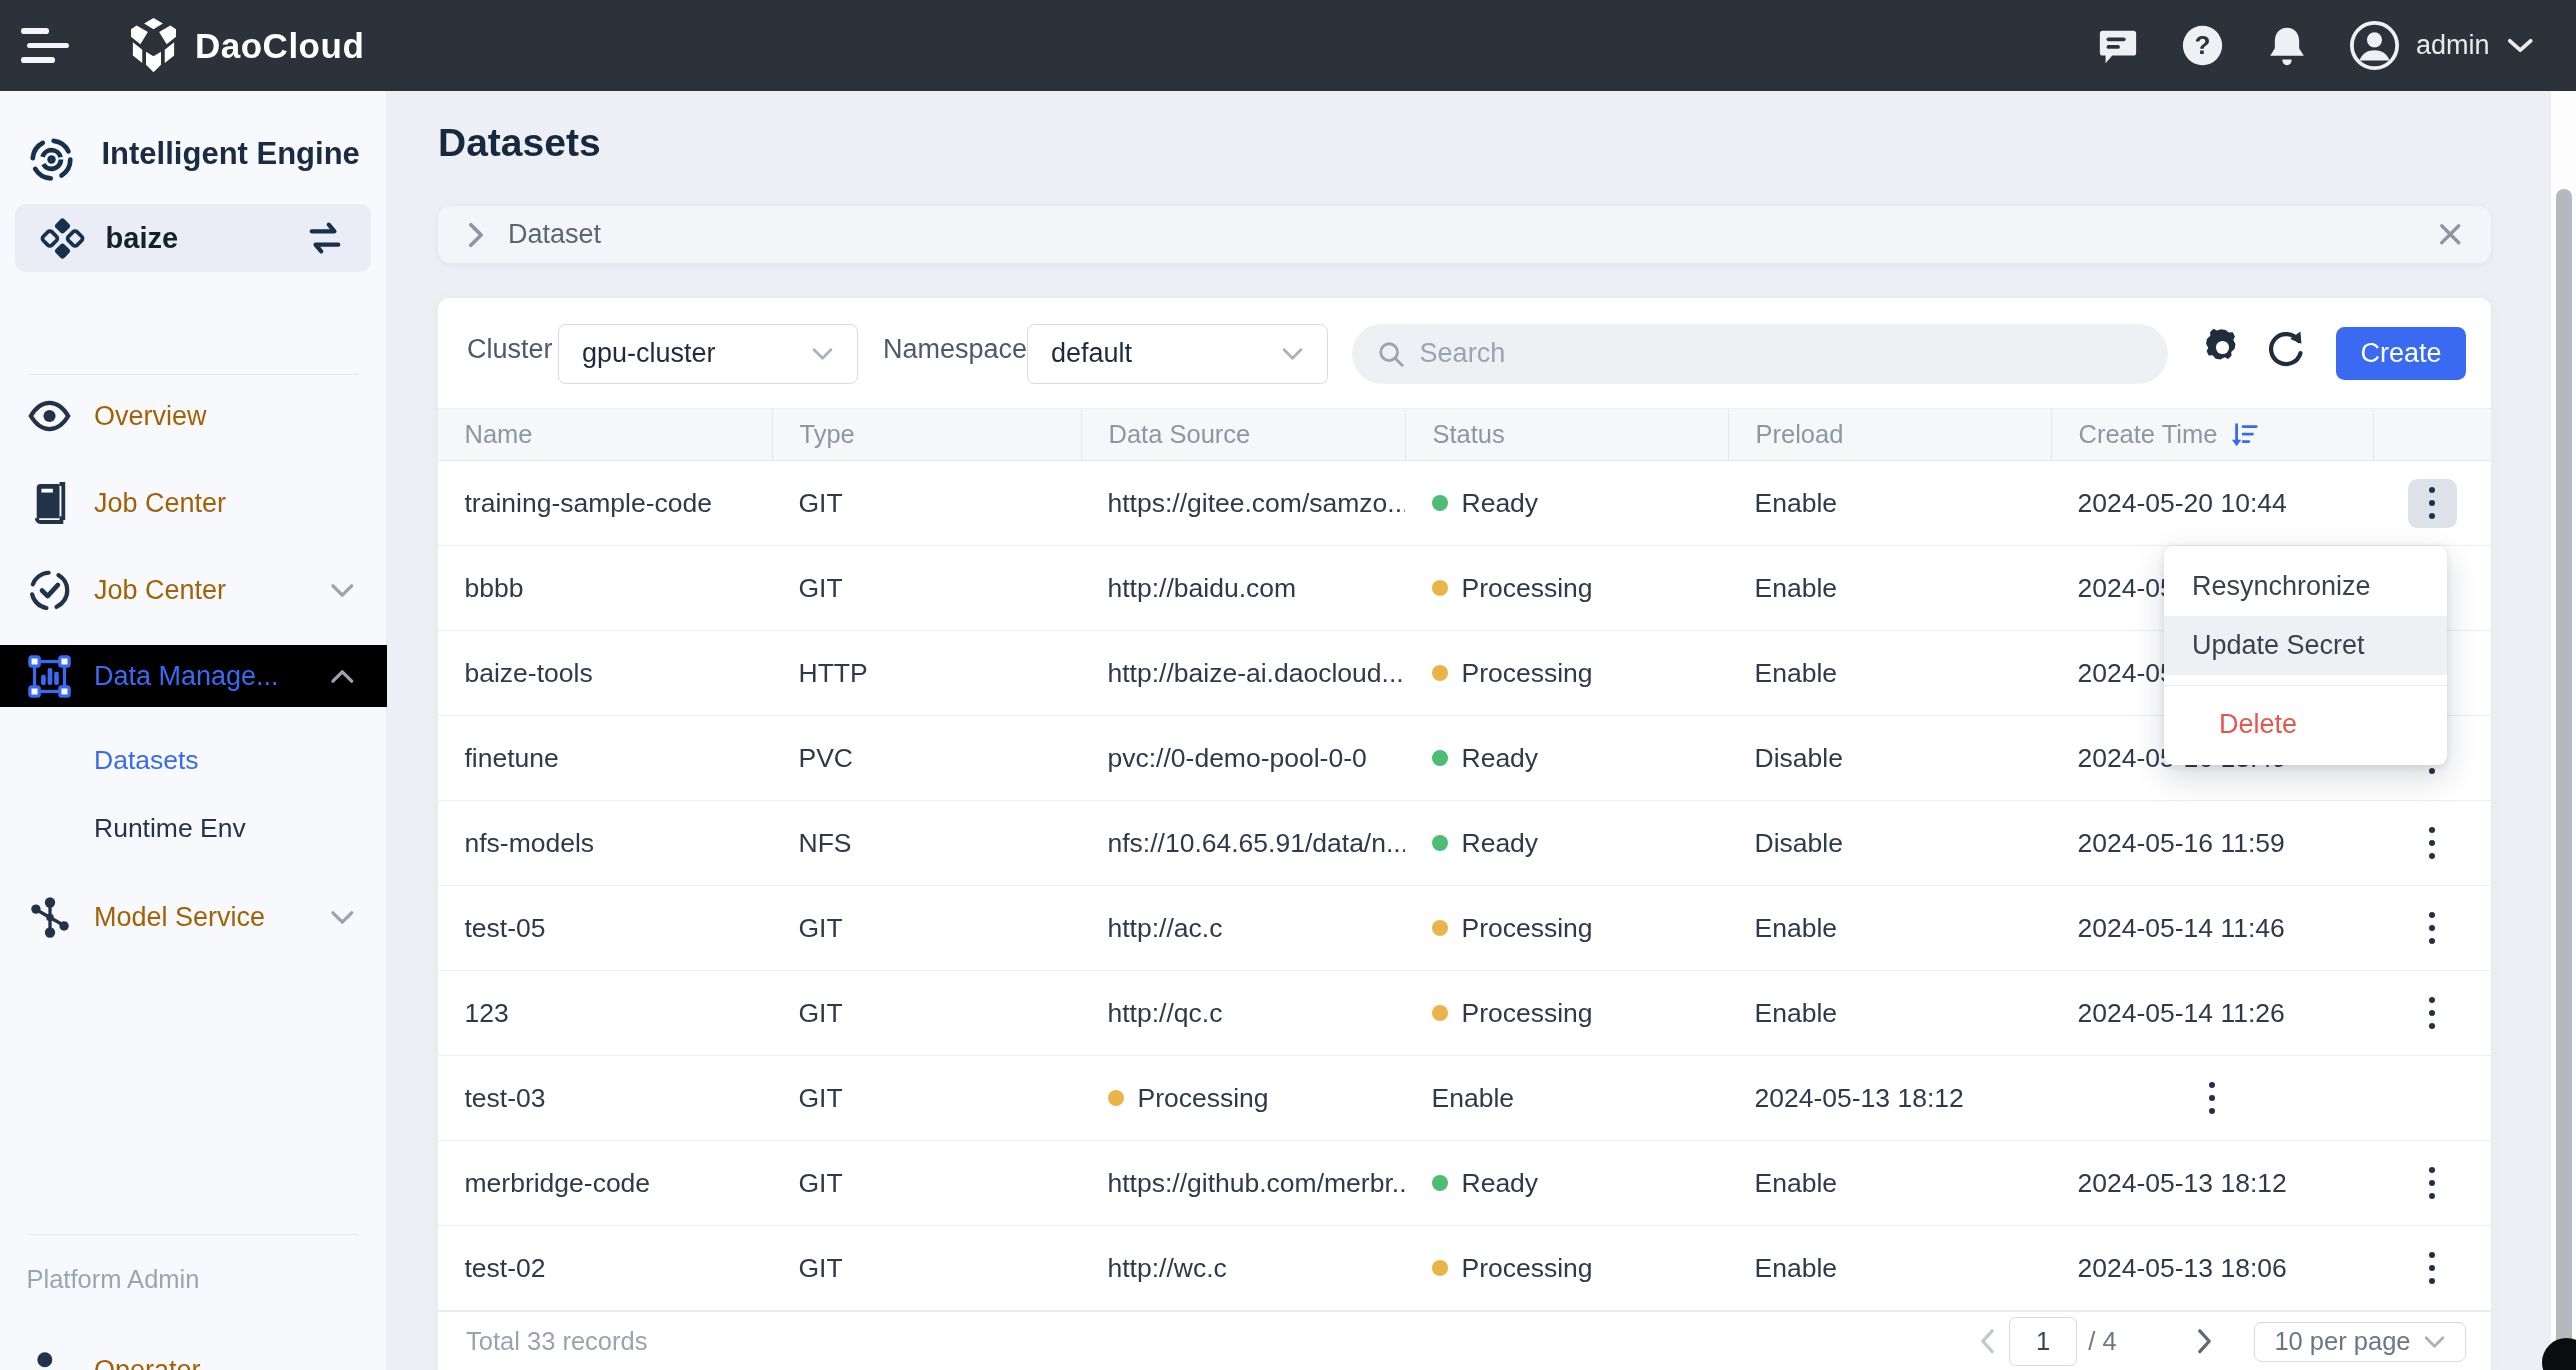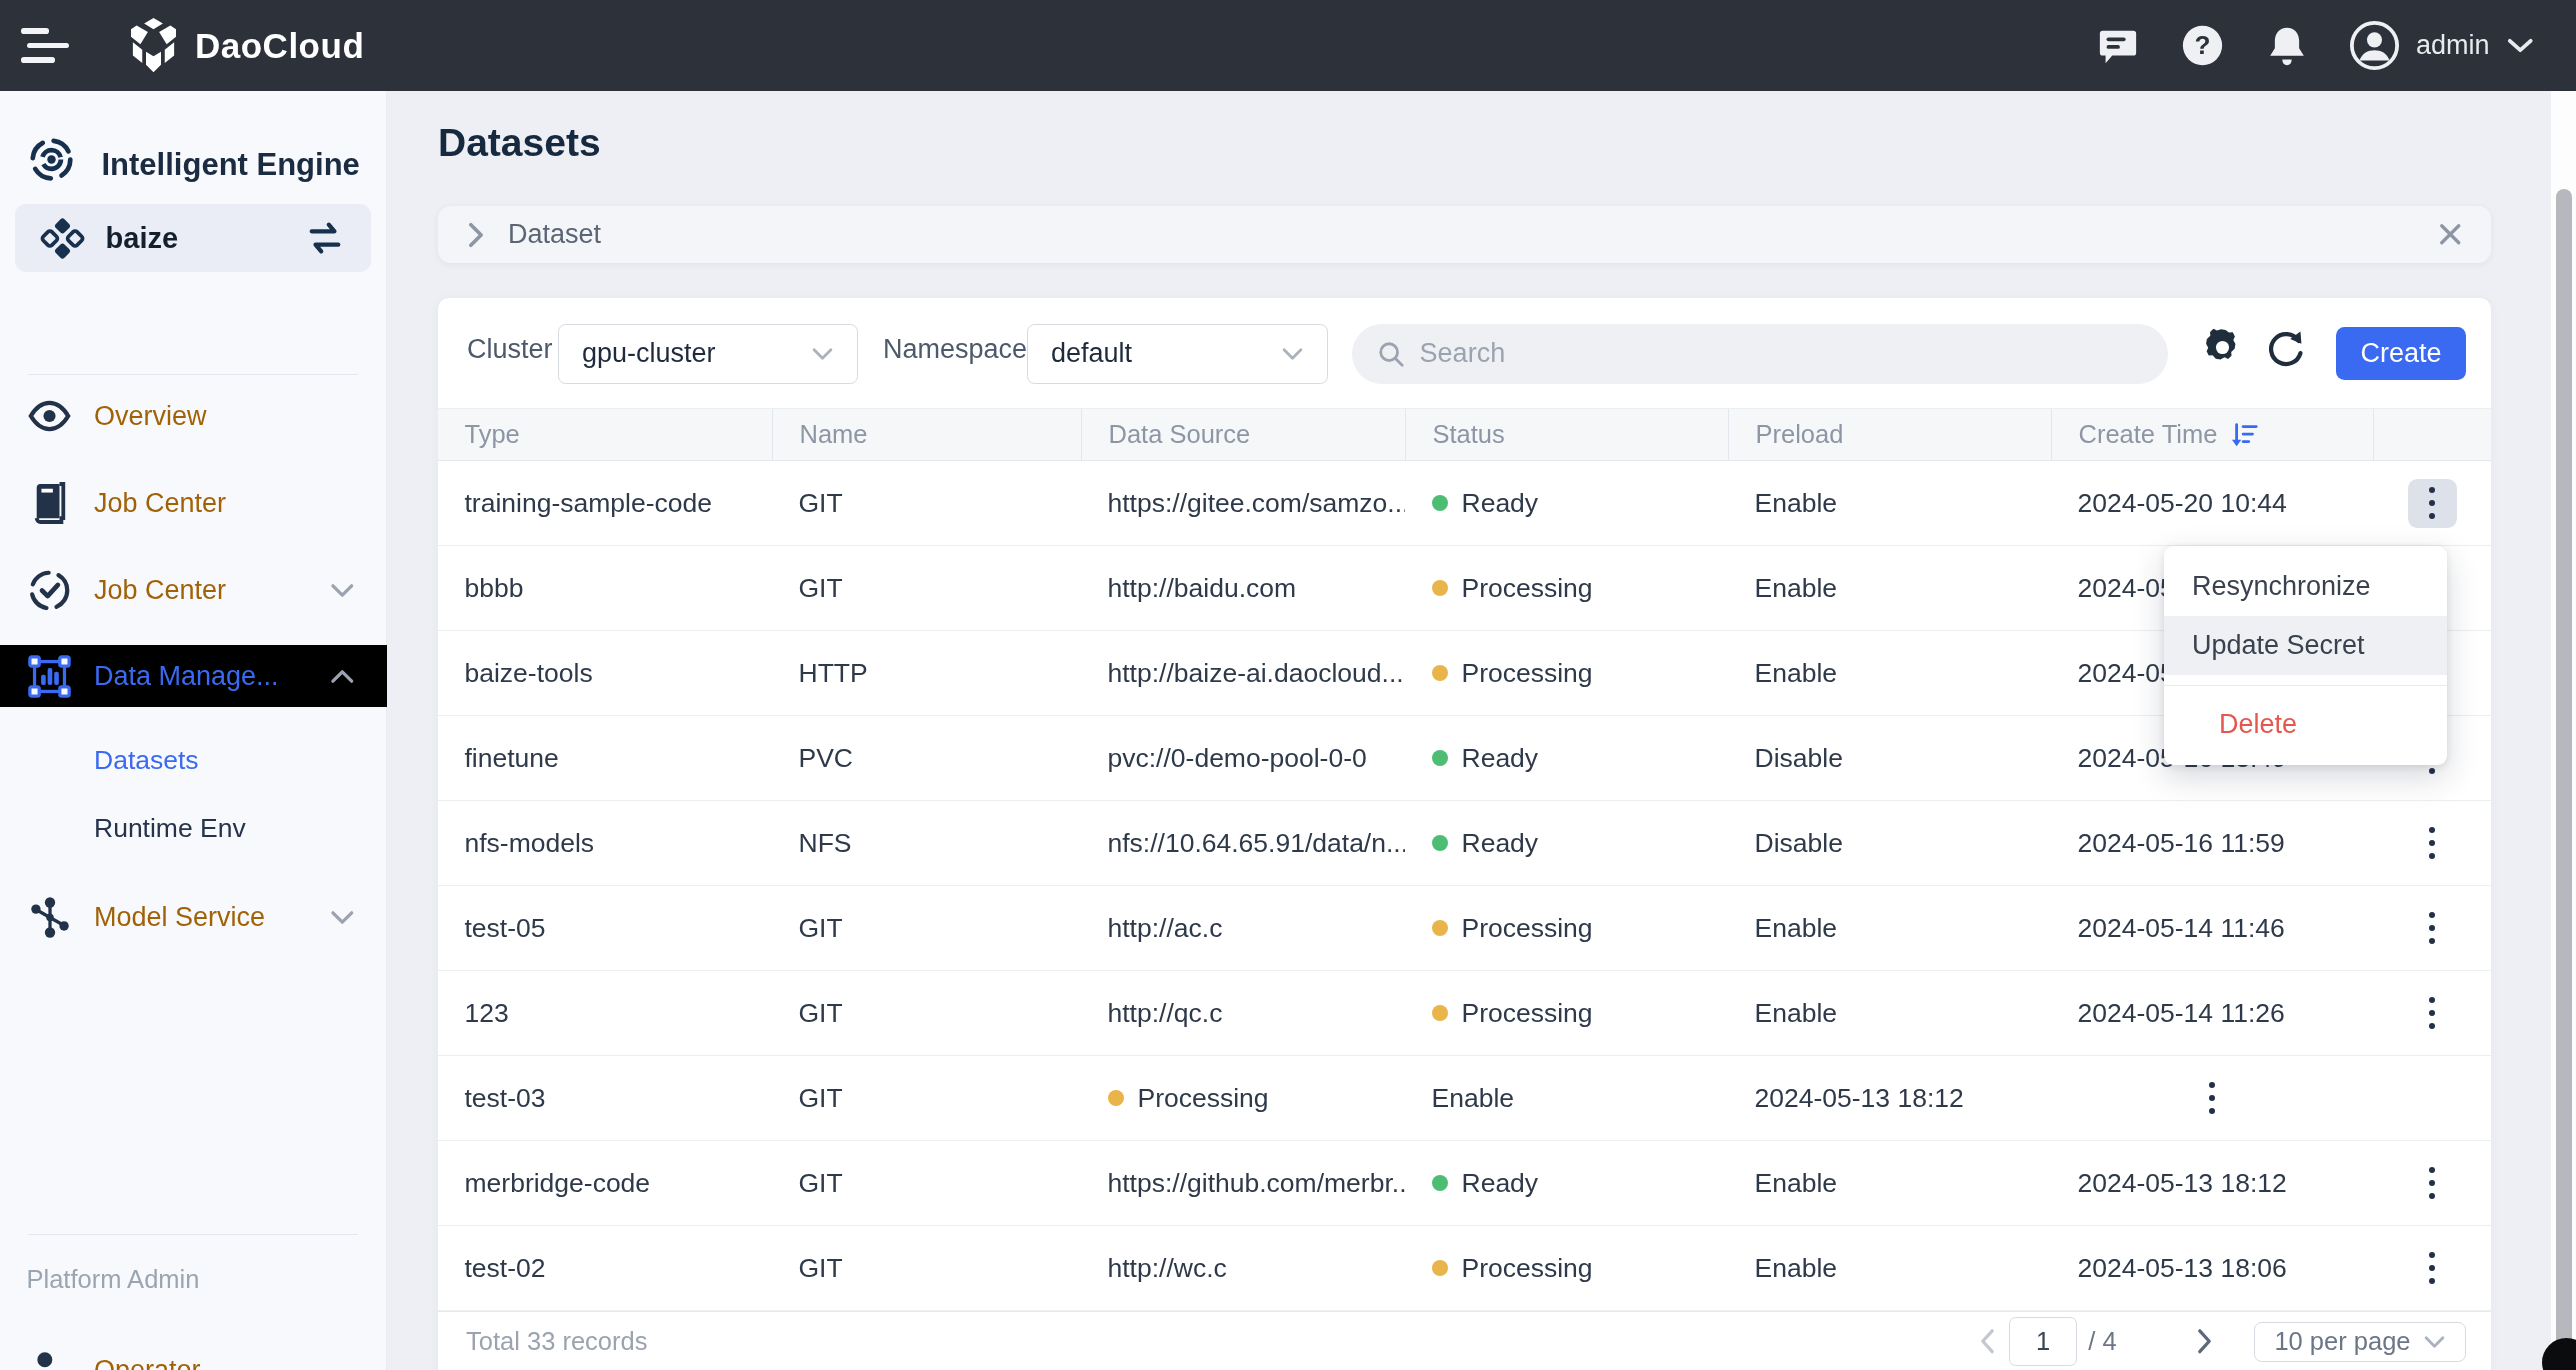--- a/index.html
+++ b/index.html
@@ -15,21 +15,21 @@
   .hamburger i:nth-child(3){ width:34px; }
   .brand { display:flex; align-items:center; margin-left:40px; gap:15px; }
   .brand-name { color:#fff; font-size:35px; font-weight:bold; letter-spacing:0.5px; }
   .topbar-right { margin-left:auto; display:flex; align-items:center; gap:42px; margin-right:43px; }
   .tb-icon { background:none; border:none; cursor:pointer; display:flex; align-items:center; }
   .admin-wrap { display:flex; align-items:center; gap:17px; cursor:pointer; }
   .admin-name { color:#e8eaee; font-size:27px; }
 
   
   .sidebar { position:absolute; left:0; top:91px; width:387px; bottom:0; background:#f8f9fc; border-right:0.9px solid #e9ebf0; z-index:10; }
-  .side-head { display:flex; align-items:flex-end; gap:26.5px; padding:45px 0 0 28px; }
+  .side-head { display:flex; align-items:flex-start; gap:26.5px; padding:45px 0 0 28px; }
   .side-head-label { font-size:31px; font-weight:bold; color:#1b2c42; }
   .workspace { position:absolute; left:15px; right:15px; top:113px; height:68px; background:#eaedf5; border-radius:11.3px; display:flex; align-items:center; padding:0 24.6px; cursor:pointer; }
   .workspace-label { font-size:29px; font-weight:bold; color:#15202f; margin-left:21px; }
   .workspace-swap { margin-left:auto; display:flex; }
   .side-divider { position:absolute; left:28px; right:28px; height:0.9px; background:#e4e7ed; }
   .nav-item { position:absolute; left:0; width:387px; height:60px; display:flex; align-items:center; padding-left:28px; cursor:pointer; }
   .nav-item .nav-ic { width:43px; display:flex; justify-content:center; }
   .nav-label { font-size:27px; color:#a16207; margin-left:23px; font-weight:500; }
   .nav-item.active-section { background:#000000; }
   .nav-item.active-section .nav-label { color:#3a6af2; }
@@ -370,22 +370,22 @@
     <button class="tool-btn tool-refresh">
       <svg width="43" height="43" viewBox="0 0 46 46">
           <path d="M37 16a16 16 0 1 0 2 13" fill="none" stroke="#1f2d3d" stroke-width="4.5" stroke-linecap="round"></path>
           <polygon points="39,6 40,19 28,14" fill="#1f2d3d"></polygon>
         </svg>
     </button>
     <button class="create-btn">Create</button>
   </div>
 
   <div class="thead">
+    <div class="th">Name</div>
     <div class="th">Type</div>
-    <div class="th">Name</div>
     <div class="th">Data Source</div>
     <div class="th">Status</div>
     <div class="th">Preload</div>
     <div class="th sorted">
       <span>Create Time</span>
       <span>
         <svg width="28" height="28" viewBox="0 0 30 30">
             <g stroke="#3a6af2" stroke-width="3" stroke-linecap="round">
               <line x1="13" y1="6" x2="27" y2="6"></line>
               <line x1="13" y1="14" x2="23" y2="14"></line>

